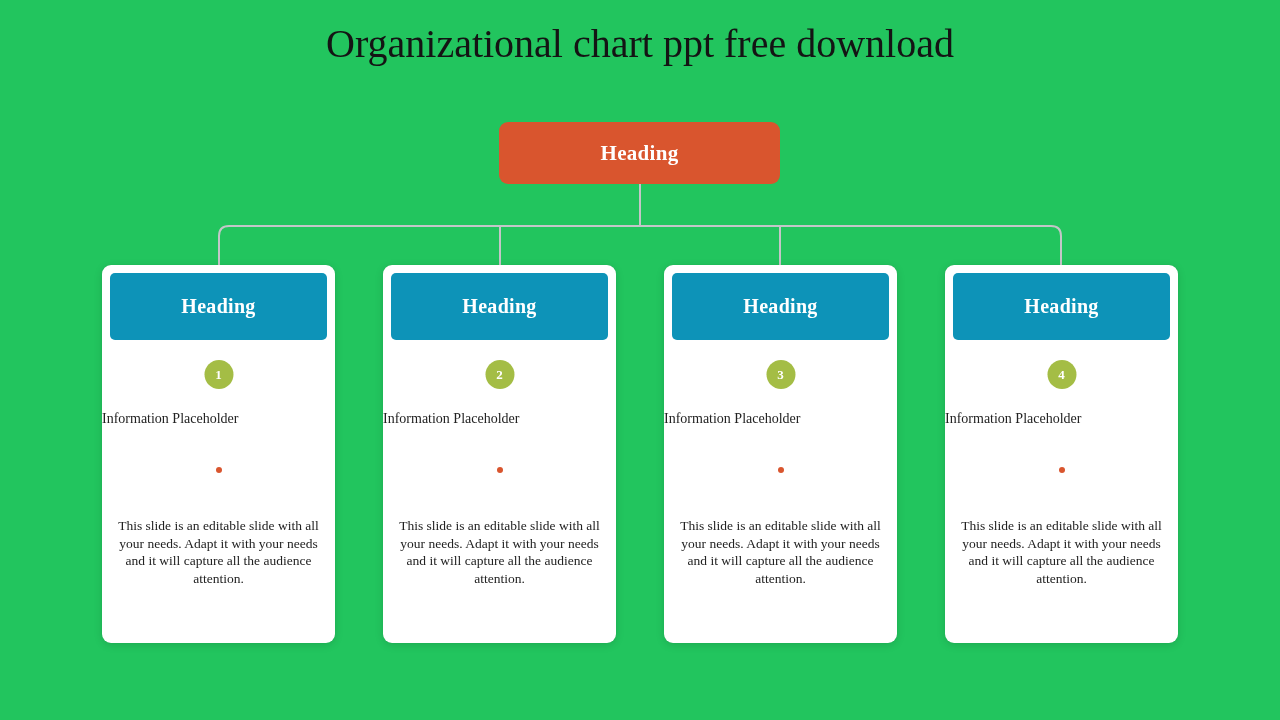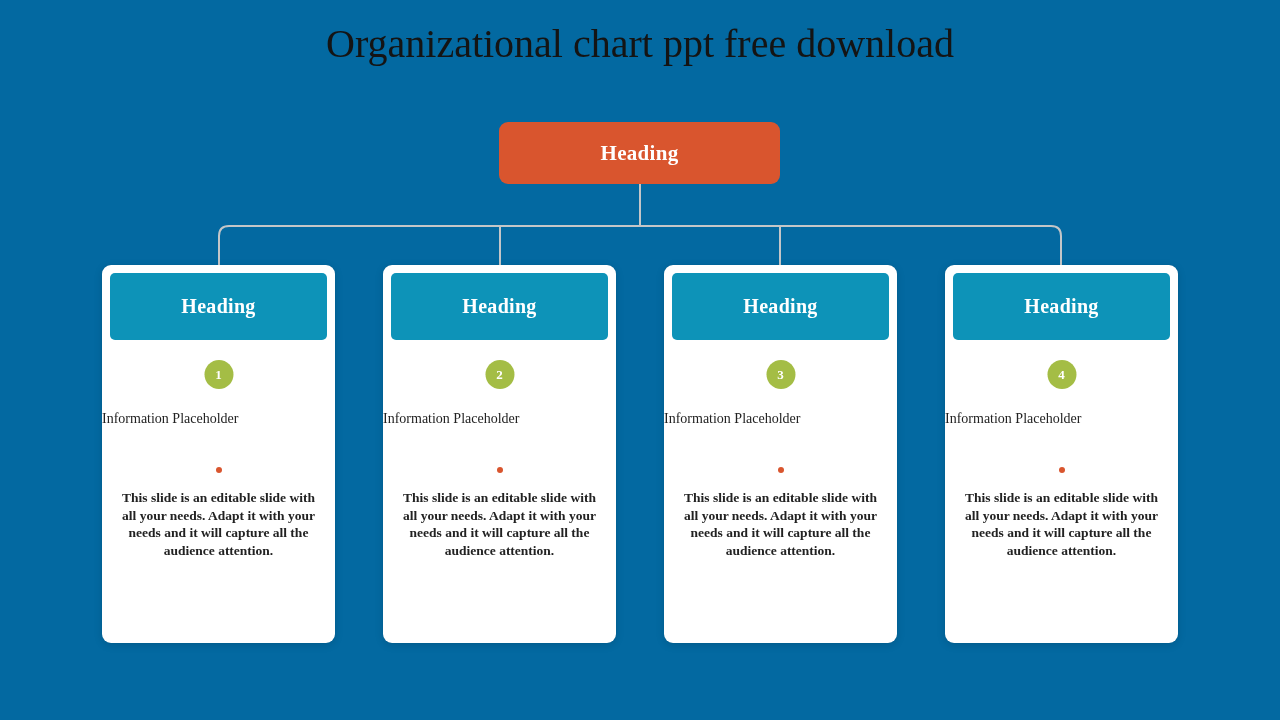--- a/index.html
+++ b/index.html
@@ -5,21 +5,21 @@
   * { margin:0; padding:0; box-sizing:border-box; }
   html, body {
     width:1280px; height:720px;
     background:#ffffff;
     font-family:"Liberation Serif", "DejaVu Serif", serif;
     overflow:hidden;
   }
   .slide {
     position:relative;
     width:1280px; height:720px;
-    background:#0369a1;
+    background:#22c55e;
   }
 
   
   .slide-title {
     position:absolute;
     left:0; top:22px;
     width:1280px;
     text-align:center;
     font-family:"Liberation Serif", "DejaVu Serif", serif;
     font-size:40px;
@@ -129,28 +129,27 @@
     left:50%;
     top:202px;
     transform:translateX(-50%);
     width:6px; height:6px;
     border-radius:50%;
     background:#d9552e;
   }
 
   .body-text {
     position:absolute;
-    left:14px; top:224px;
+    left:14px; top:252px;
     width:205px;
     text-align:center;
     font-size:13.5px;
     line-height:17.5px;
     color:#222222;
     font-family:"Liberation Serif", "DejaVu Serif", serif;
-    font-weight:bold;
   }
 </style>
 </head>
 <body>
 
 <div class="slide">
 
   <div class="slide-title">Organizational chart ppt free download</div>
 
   <div class="root-node">

